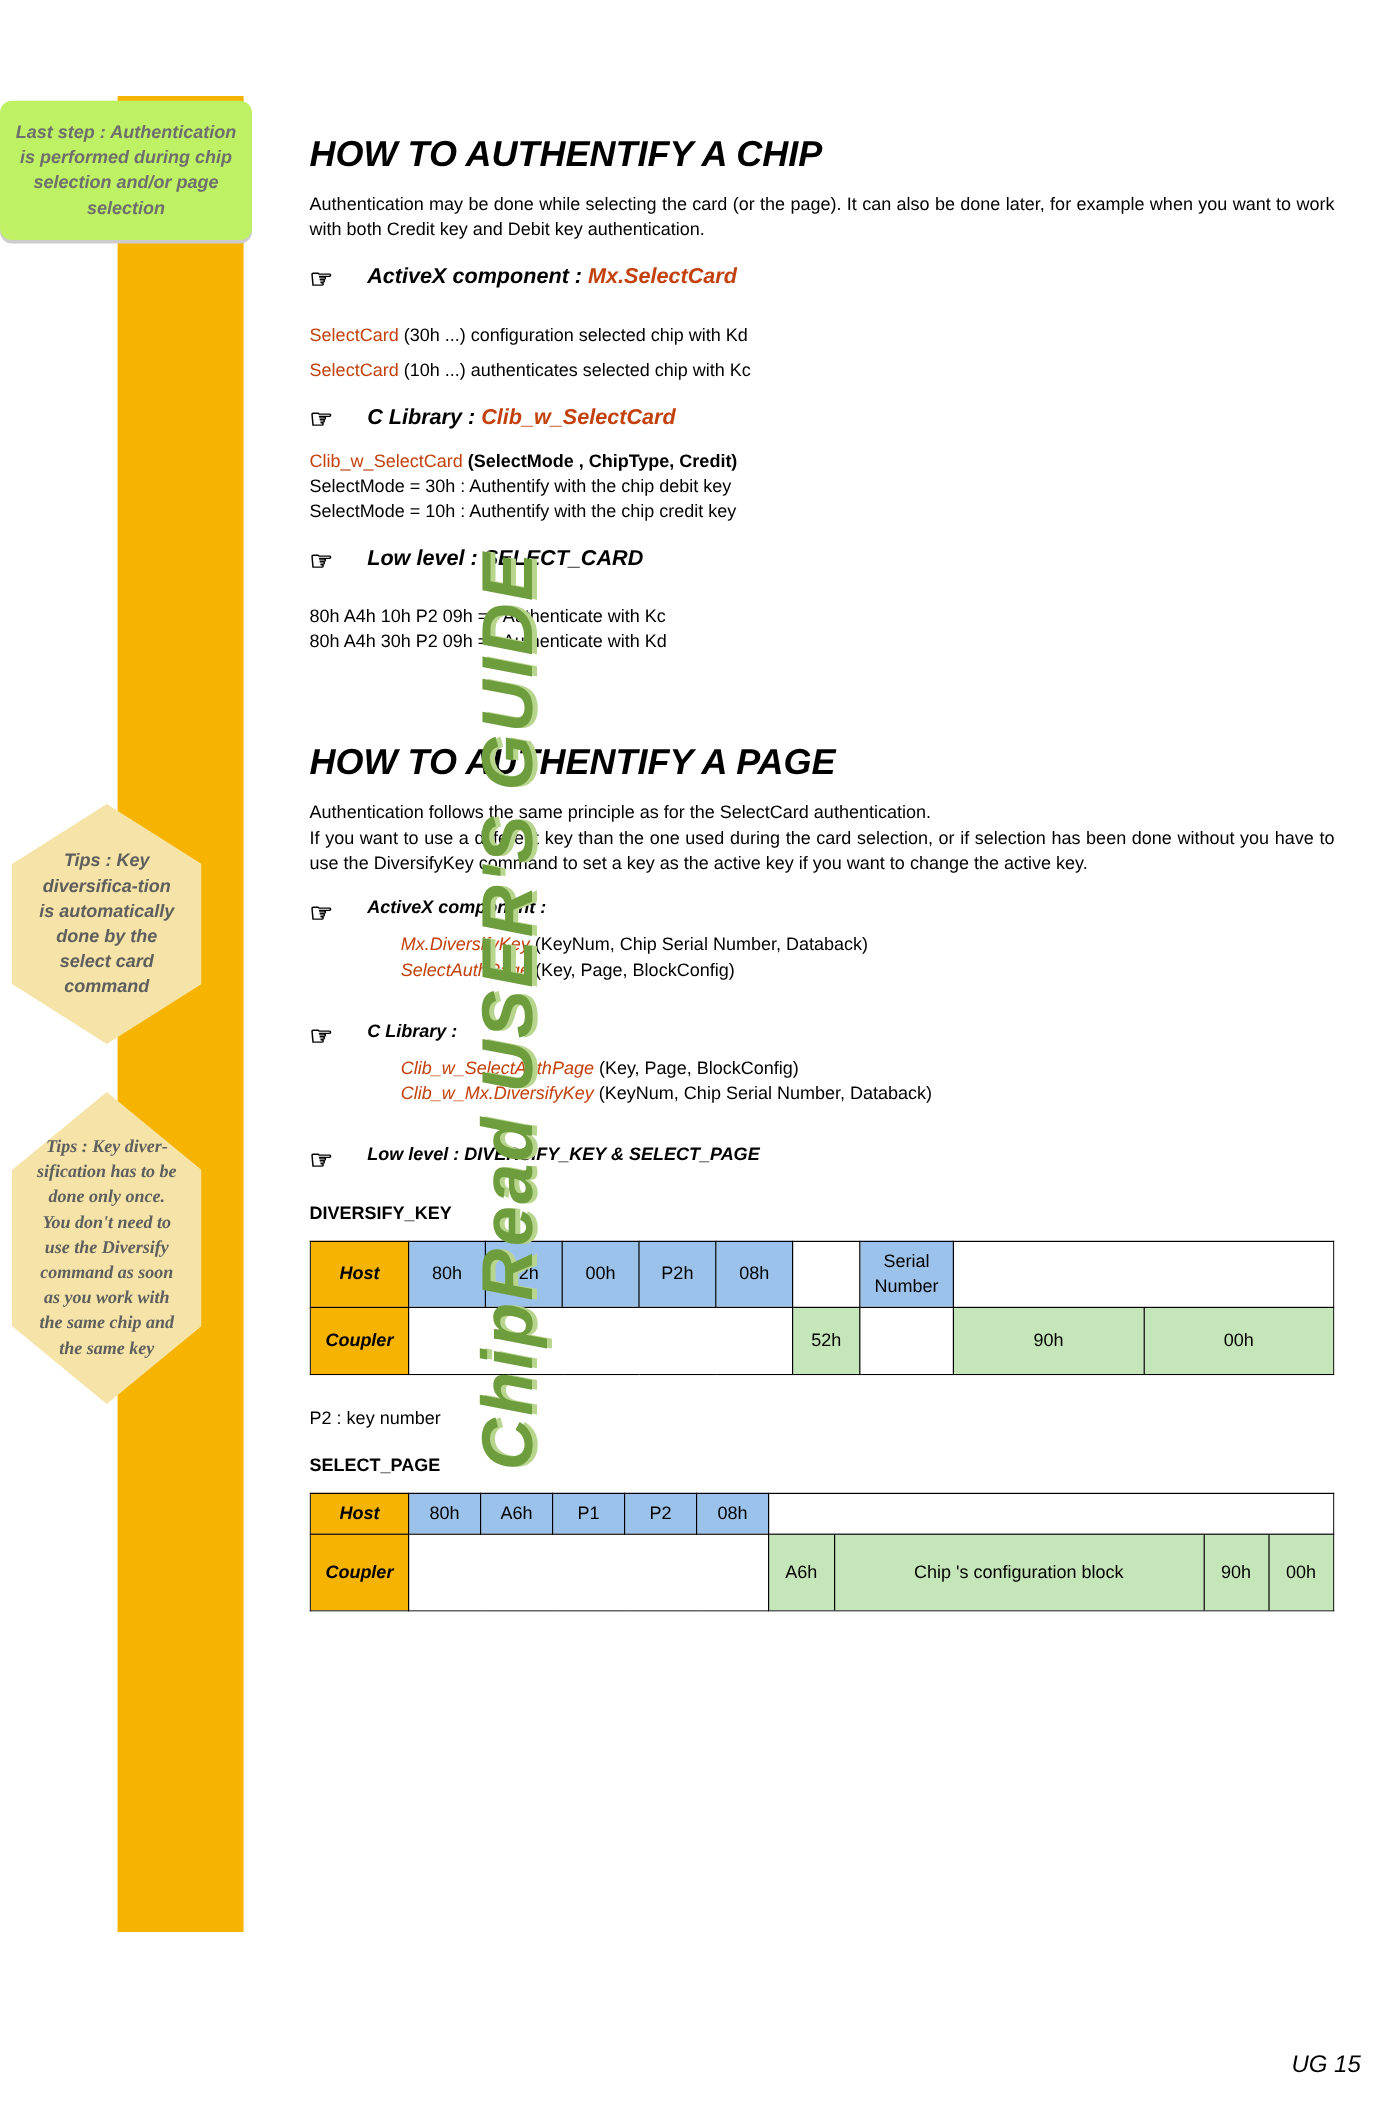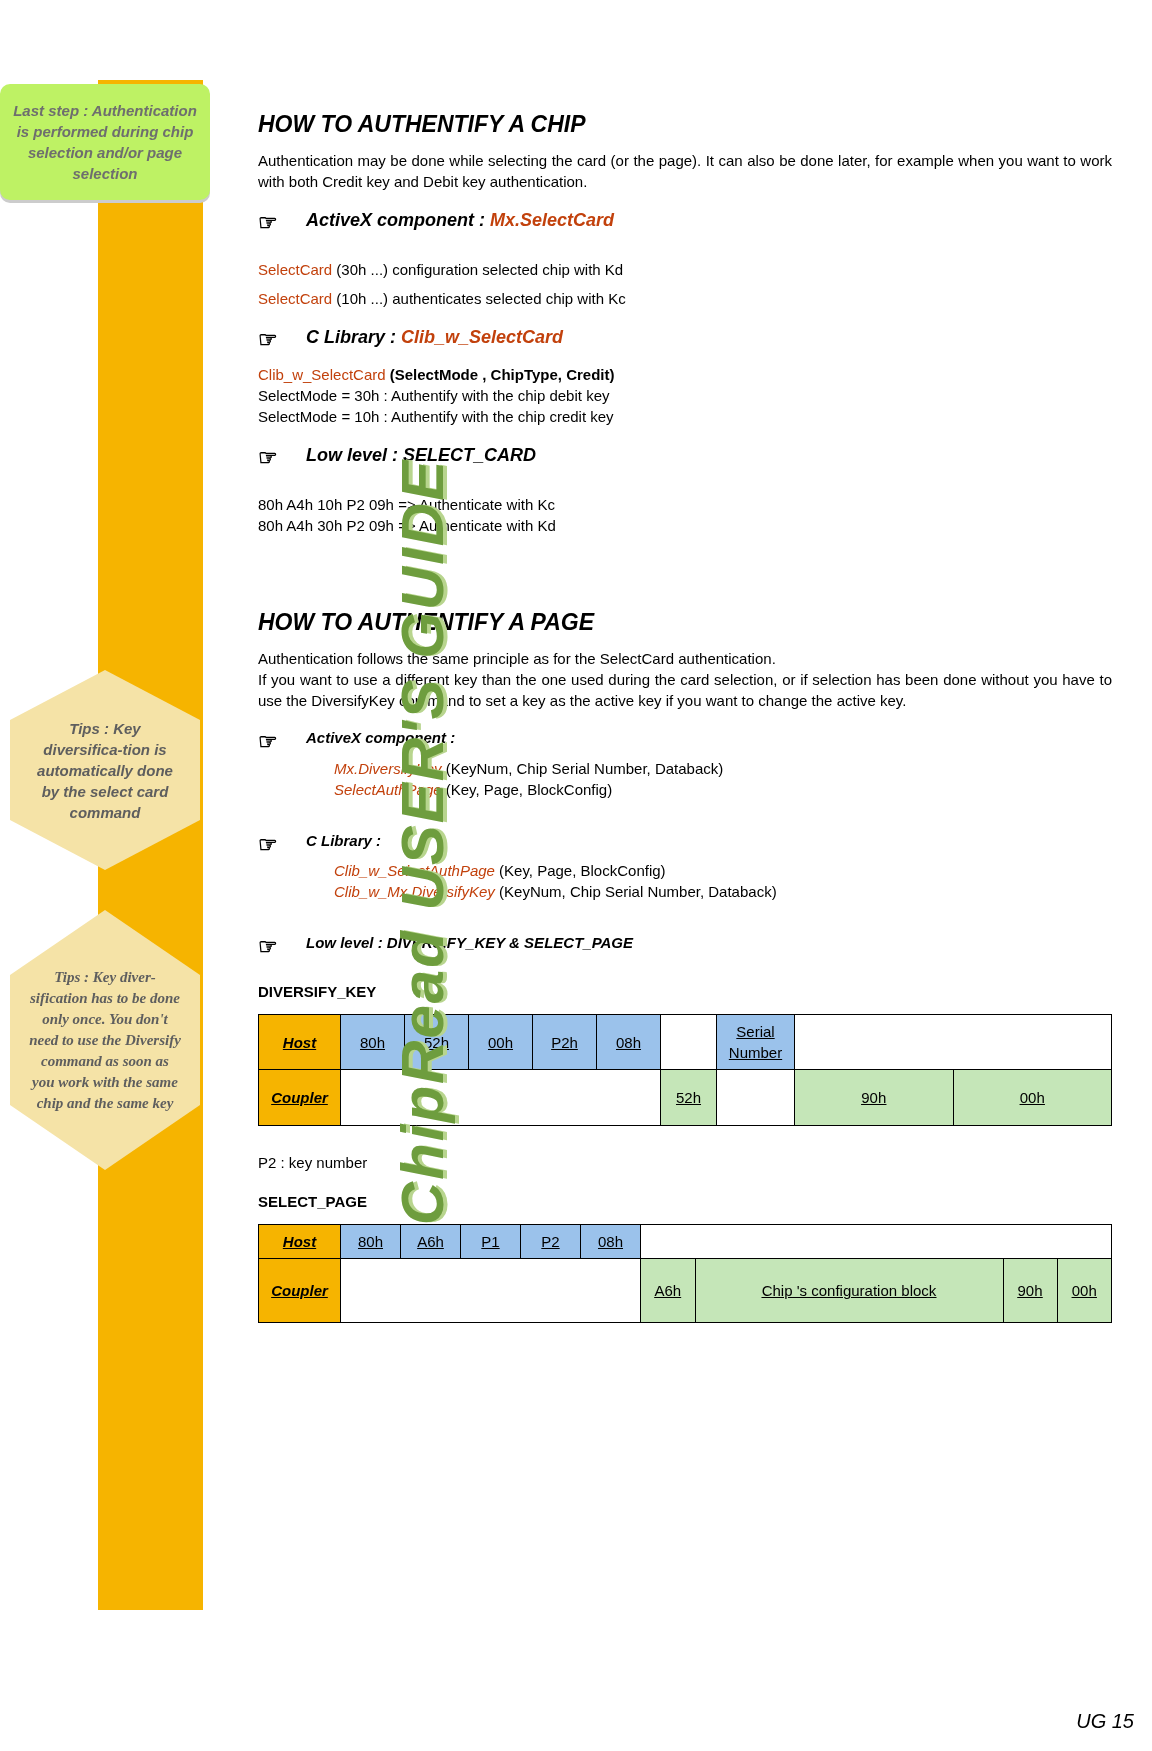--- a/index.html
+++ b/index.html
@@ -56,21 +56,21 @@
     color: #6e6e6e;
     padding: 16px 12px;
   }
   .callout-rect {
     background: #bef264;
     border-radius: 10px;
     box-shadow: 0 3px 0 #ccc;
     margin-top: 84px;
   }
   .hexagon {
-    width: 190px;
+    width: 158px;
     height: 200px;
     margin-left: 10px;
     background: #F5E3A7;
     clip-path: polygon(50% 0%, 100% 25%, 100% 75%, 50% 100%, 0% 75%, 0% 25%);
     display: flex;
     align-items: center;
     justify-content: center;
     font-weight: bold;
     font-style: italic;
     font-size: 15px;
@@ -84,21 +84,21 @@
   .hex2 { margin-top: 40px; height: 260px; font-family: Liberation Serif, serif; }
 
   .main {
     position: absolute;
     left: 258px;
     top: 108px;
     width: 864px;
     padding-right: 10px;
   }
   h2 {
-    font-size: 23px;
+    font-size: 30px;
     font-style: italic;
     font-weight: bold;
     margin-bottom: 10px;
     margin-top: 36px;
   }
   h2:first-child { margin-top: 0; }
   p { margin-bottom: 6px; text-align: justify; }
   .point {
     display: flex;
     margin-top: 16px;
@@ -110,21 +110,20 @@
   .point .label {}
   .green-link { color: #c2410c; font-weight: bold; font-style: italic; }
   .blue-bold { color: #c2410c; font-weight: normal; margin-top: 16px; }
   .sub { margin-top: 8px; }
   .indent2 { margin-left: 76px; }
   table {
     border-collapse: collapse;
     margin-top: 6px;
     width: 100%;
     table-layout: fixed;
-    text-decoration: underline;
   }
   td {
     border: 1px solid #000;
     text-align: center;
     vertical-align: middle;
     padding: 6px 4px;
     font-size: 15px;
     height: 32px;
   }
   .th-host { background: #f6b400; font-weight: bold; font-style: italic; width: 80px; }

